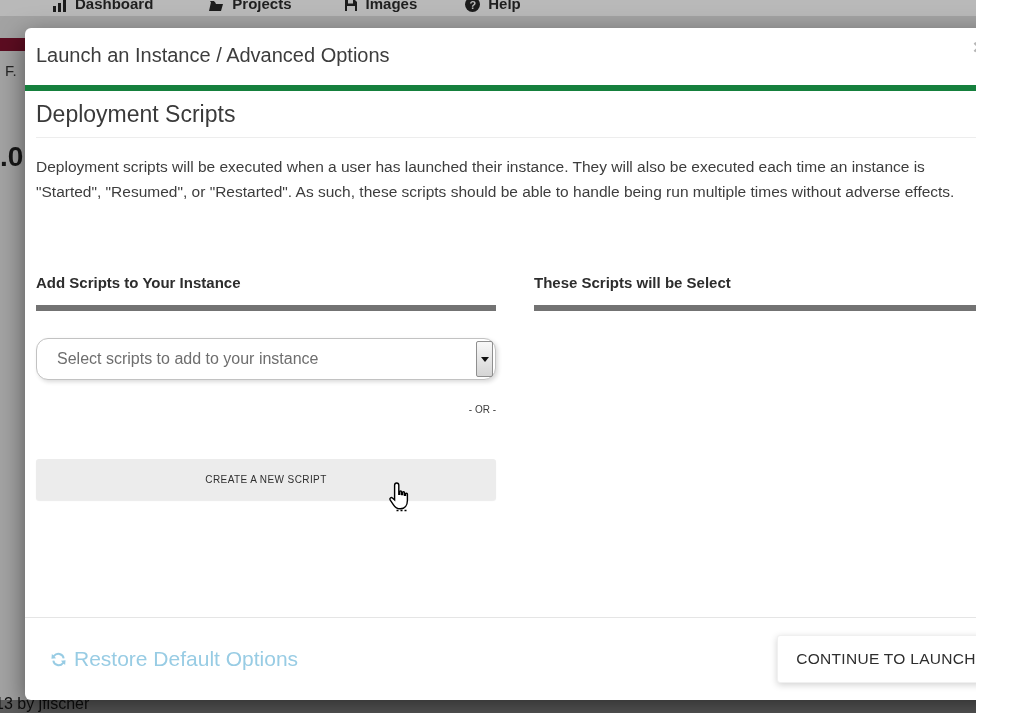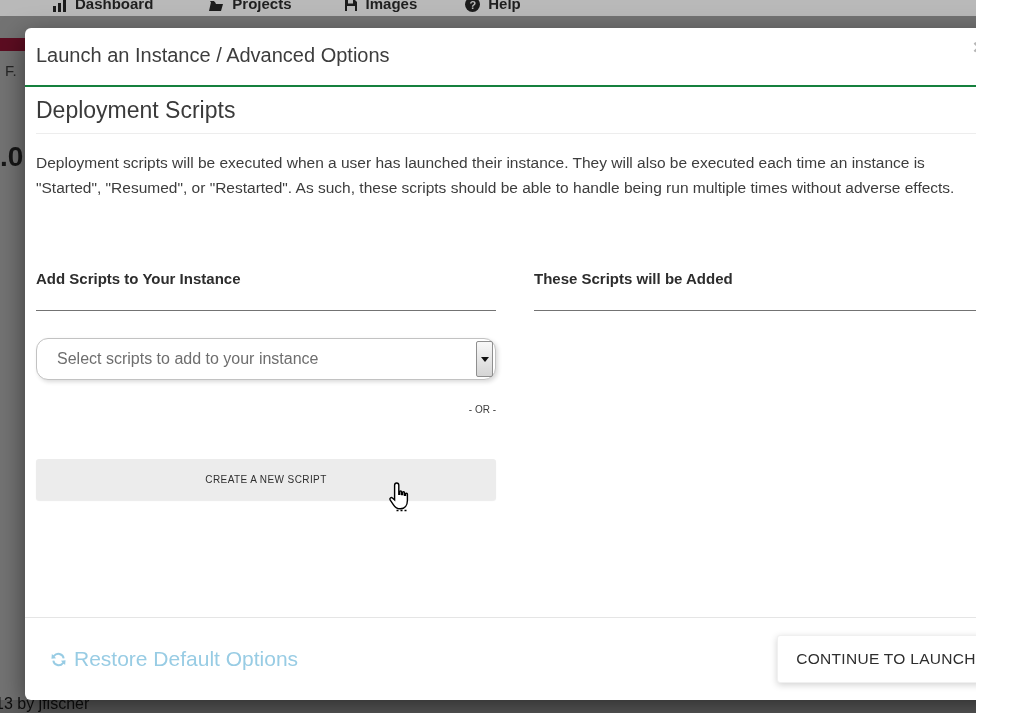--- a/index.html
+++ b/index.html
@@ -1,17 +1,17 @@
 <!DOCTYPE html>
 <html><head>
 <meta charset="utf-8">
 <style>
   html,body{margin:0;padding:0;}
   body{width:1028px;height:713px;overflow:hidden;font-family:"Liberation Sans",sans-serif;}
-  #screen{position:relative;width:976px;height:713px;background:#737373;overflow:hidden;text-decoration:underline;}
+  #screen{position:relative;width:976px;height:713px;background:#a3a3a3;overflow:hidden;text-decoration:underline;}
 
   
   .bg-nav{position:absolute;top:0;left:0;right:0;height:16px;background:#b9b9b9;overflow:hidden;}
   .bg-nav-inner{position:absolute;top:-5px;left:52px;display:flex;align-items:flex-start;}
   .bg-nav-item{display:flex;align-items:flex-start;color:#1f1f1f;font-size:15px;font-weight:bold;white-space:nowrap;}
   .bg-nav-item .nicon{margin-right:8px;margin-top:3px;display:inline-block;}
   .nav-gap-1{margin-right:55px;} .nav-gap-2{margin-right:52px;} .nav-gap-3{margin-right:48px;}
   .help-circle{width:15px;height:15px;border-radius:50%;background:#1c1c1c;color:#b9b9b9;
     font-size:11px;font-weight:bold;display:flex;align-items:center;justify-content:center;margin-top:2px;margin-right:8px;}
   .bg-maroon{position:absolute;top:38px;left:0;right:0;height:13px;background:#5c0d21;}
@@ -20,33 +20,33 @@
   .frag-big{left:0;top:141px;font-size:28px;font-weight:bold;color:#161616;}
   .frag-to{left:1011px;top:156px;font-size:15px;font-weight:bold;color:#282828;}
   .bg-bottom{position:absolute;left:0;top:700px;right:0;height:13px;background:#5d5d5d;}
   .frag-bottom{left:-5px;top:695px;font-size:16px;color:#0e0e0e;}
   .tick{position:absolute;width:2px;height:7px;background:#1d1d1d;top:693px;}
   .tick1{left:238px;} .tick2{left:316px;}
 
   
   .modal{position:absolute;left:25px;top:28px;width:985px;height:672px;background:#ffffff;
     border-radius:6px;box-shadow:0 8px 26px rgba(0,0,0,0.5);}
-  .modal-header{position:relative;height:57px;border-bottom:2px solid #15803d;}
+  .modal-header{position:relative;height:57px;border-bottom:6px solid #15803d;}
   .modal-title{position:absolute;left:11px;top:16px;font-size:20px;color:#3d3d3d;}
   .modal-close{position:absolute;right:25px;top:8px;font-size:21px;font-weight:bold;color:#b5b5b5;cursor:pointer;line-height:21px;}
   .modal-body{padding:0 15px 0 11px;}
   .section-heading{margin:10px 0 0 0;padding-bottom:9px;font-size:23px;font-weight:400;color:#3a3a3a;
     border-bottom:1px solid #ededed;line-height:27px;}
   .section-desc{margin:16px 0 0 0;font-size:15.5px;line-height:25px;color:#3d3d3d;max-width:948px;}
 
   .columns{display:flex;margin-top:70px;}
   .col{width:460px;}
   .col-left{margin-right:38px;}
   .col-heading{margin:0;font-size:15px;font-weight:bold;color:#2d2d2d;line-height:18px;
-    padding-bottom:22px;border-bottom:1px solid #737373;}
+    padding-bottom:13px;border-bottom:6px solid #737373;}
 
   .select-box{position:relative;margin-top:27px;height:40px;border:1px solid #c2c2c2;border-radius:12px;
     background:#fff;display:flex;align-items:center;box-shadow:2px 2px 4px rgba(0,0,0,0.15);cursor:pointer;}
   .select-placeholder{padding-left:20px;font-size:16px;color:#6e6e6e;}
   .select-arrow-strip{position:absolute;right:2px;top:2px;bottom:2px;width:15px;border:1px solid #8f8f8f;
     border-radius:2px;background:linear-gradient(#f8f8f8,#d5d5d5);display:flex;align-items:center;justify-content:center;}
   .select-arrow{width:0;height:0;border-left:4px solid transparent;border-right:4px solid transparent;border-top:5px solid #101010;}
 
   .or-text{margin-top:24px;text-align:right;font-size:10px;color:#3c3c3c;}
   .create-btn{margin-top:44px;width:100%;height:41px;background:#ececec;border:none;border-radius:3px;
@@ -136,21 +136,21 @@
               <span class="select-arrow"></span>
             </span>
           </div>
 
           <div class="or-text">- OR -</div>
 
           <button class="create-btn">CREATE A NEW SCRIPT</button>
         </div>
 
         <div class="col">
-          <h3 class="col-heading">These Scripts will be Added</h3>
+          <h3 class="col-heading">These Scripts will be Select</h3>
         </div>
       </div>
     </div>
 
     <div class="modal-footer">
       <div class="restore-link">
         <span class="ricon">
           <svg width="17" height="17" viewBox="0 0 20 20">
             <path d="M17.2 8.4 A7.4 7.4 0 0 0 3.9 5.1 L2.2 3.6 L1.7 9.2 L7.2 8.5 L5.4 6.9 A5.3 5.3 0 0 1 15 8.8 Z" fill="#98cce4"></path>
             <path d="M2.8 11.6 A7.4 7.4 0 0 0 16.1 14.9 L17.8 16.4 L18.3 10.8 L12.8 11.5 L14.6 13.1 A5.3 5.3 0 0 1 5 11.2 Z" fill="#98cce4"></path>

